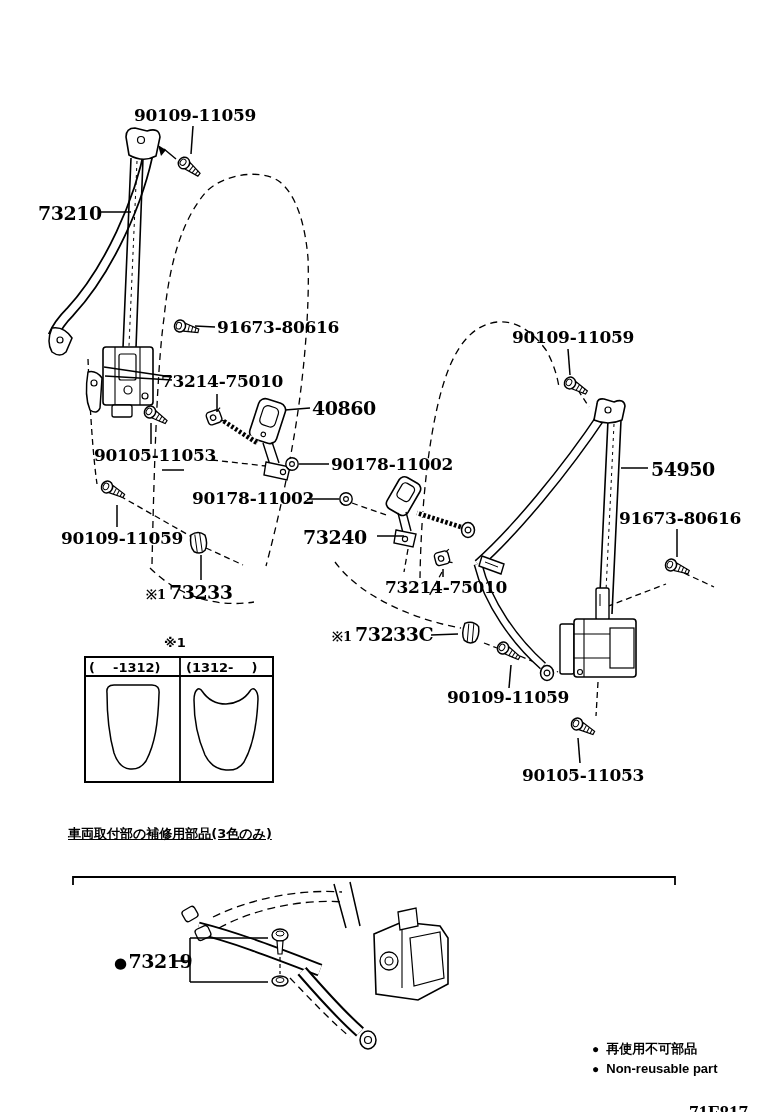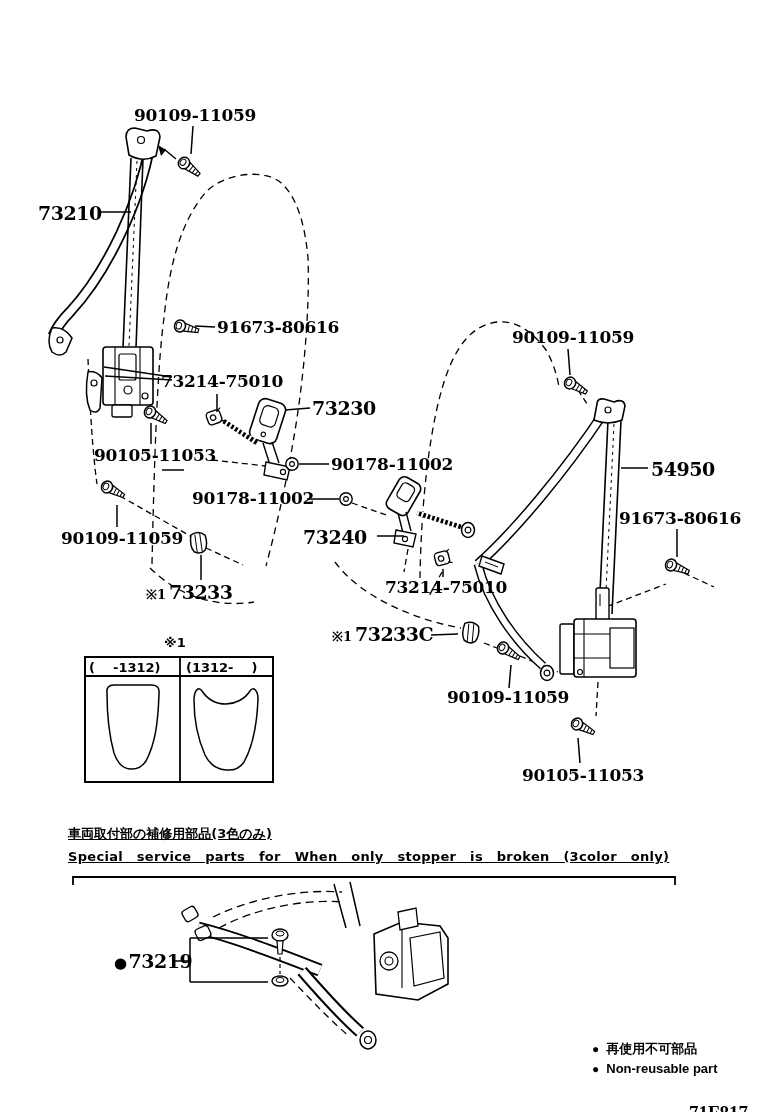--- a/index.html
+++ b/index.html
@@ -255,21 +255,21 @@
     <ellipse cx="280" cy="964" rx="4" ry="2.5" fill="none" stroke="#000" stroke-width="1"></ellipse>
 
     <path d="M173,945 L190,945 M190,922 L190,966 M190,922 L268,922 M190,966 L268,966" fill="none" stroke="#000" stroke-width="1.5"></path>
   </g>
 </svg>
 
 <div class="plabel" style="left:134px;top:91px">90109-11059</div>
 <div class="plabel lg" style="left:38px;top:188px">73210</div>
 <div class="plabel" style="left:217px;top:303px">91673-80616</div>
 <div class="plabel" style="left:161px;top:357px">73214-75010</div>
-<div class="plabel lg" style="left:312px;top:383px">73230</div>
+<div class="plabel lg" style="left:312px;top:383px">40860</div>
 <div class="plabel" style="left:94px;top:431px">90105-11053</div>
 <div class="plabel" style="left:331px;top:440px">90178-11002</div>
 <div class="plabel" style="left:192px;top:474px">90178-11002</div>
 <div class="plabel" style="left:61px;top:514px">90109-11059</div>
 <div class="plabel lg" style="left:303px;top:512px">73240</div>
 <div class="plabel lg" style="left:146px;top:567px">
   <span class="pfx">※1</span><span>73233</span>
 </div>
 <div class="plabel" style="left:385px;top:563px">73214-75010</div>
 <div class="plabel lg" style="left:332px;top:609px">
@@ -282,21 +282,20 @@
 <div class="plabel" style="left:619px;top:494px">91673-80616</div>
 <div class="plabel lg" style="left:114px;top:936px">
   <span class="blt">●</span><span>73219</span>
 </div>
 
 <div class="inset-txt" style="left:164px;top:620px">※1</div>
 <div class="inset-txt" style="left:89px;top:645px">(&nbsp;&nbsp;&nbsp;&nbsp;-1312)</div>
 <div class="inset-txt" style="left:186px;top:645px">(1312-&nbsp;&nbsp;&nbsp;&nbsp;)</div>
 
 <div class="note" style="left:68px;top:811px">車両取付部の補修用部品(3色のみ)</div>
-<div class="note en" style="left:68px;top:834px">Special service parts for When only stopper is broken (3color only)</div>
 
 <div class="legend-row" style="left:592px;top:1026px">
   <span class="b">●</span><span>再使用不可部品</span>
 </div>
 <div class="legend-row" style="left:592px;top:1046px">
   <span class="b">●</span><span>Non-reusable part</span>
 </div>
 
 <div class="code" style="left:689px;top:1086px">71F817</div>
 

